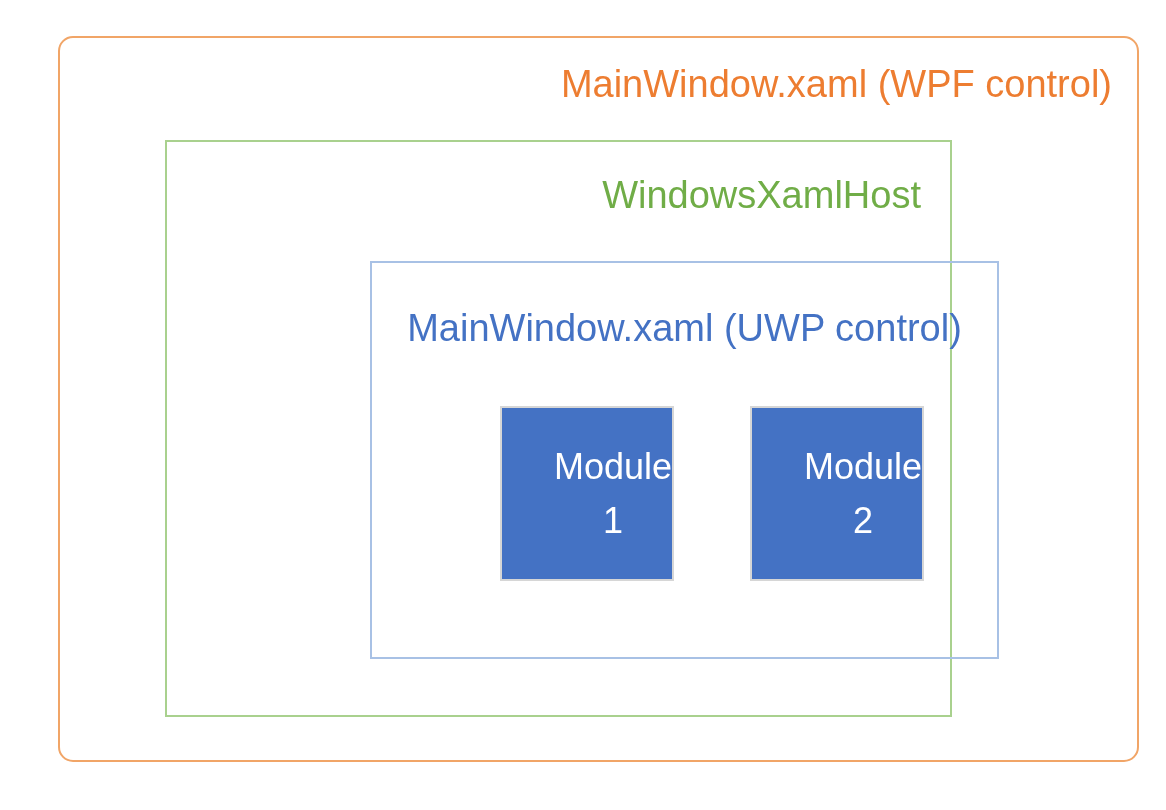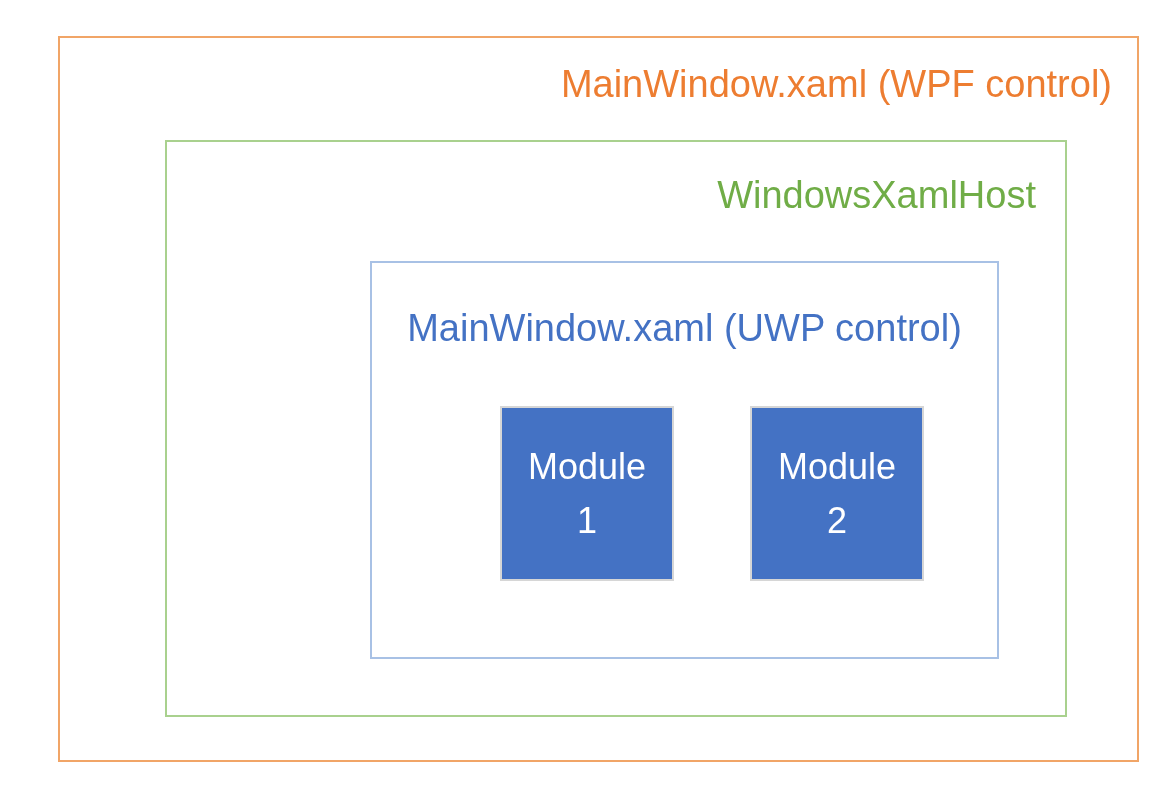--- a/index.html
+++ b/index.html
@@ -36,21 +36,21 @@
     height: 726px;
   }
   .title-mainwindow {
     top: 24px;
     right: 25px;
   }
   
   .box-xamlhost {
     left: 105px;
     top: 102px;
-    width: 902px;
+    width: 787px;
     height: 577px;
   }
   .title-xamlhost {
     top: 31px;
     right: 29px;
   }
   
   .box-shellpage {
     left: 203px;
     top: 119px;
@@ -66,37 +66,37 @@
   
   .module {
     position: absolute;
     box-sizing: border-box;
     width: 174px;
     height: 175px;
     top: 143px;
     border: 2px solid transparent;
     display: flex;
     align-items: center;
-    justify-content: center;
+    justify-content: flex-end;
     text-align: center;
   }
   .module-1 { left: 128px; }
   .module-2 { left: 378px; }
   .module-label {
     font-size: 36px;
     line-height: 1.5;
     font-weight: 400;
   }
 </style>
 </head>
 <body>
 
 <div class="canvas" style="background-color: rgb(255, 255, 255);">
 
-  <div class="frame box-mainwindow" style="border-color: rgb(241, 165, 103);">
+  <div class="frame box-mainwindow" style="border-color: rgb(241, 165, 103); border-radius: 15px;">
 
     <div class="frame-title title-mainwindow" style="color: rgb(237, 125, 49);">MainWindow.xaml (WPF control)</div>
 
     <div class="frame box-xamlhost" style="border-color: rgb(169, 209, 142);">
 
       <div class="frame-title title-xamlhost" style="color: rgb(112, 173, 71);">WindowsXamlHost</div>
 
       <div class="frame box-shellpage" style="border-color: rgb(168, 193, 229);">
 
         <div class="frame-title title-shellpage" style="color: rgb(68, 114, 196);">MainWindow.xaml (UWP control)</div>

